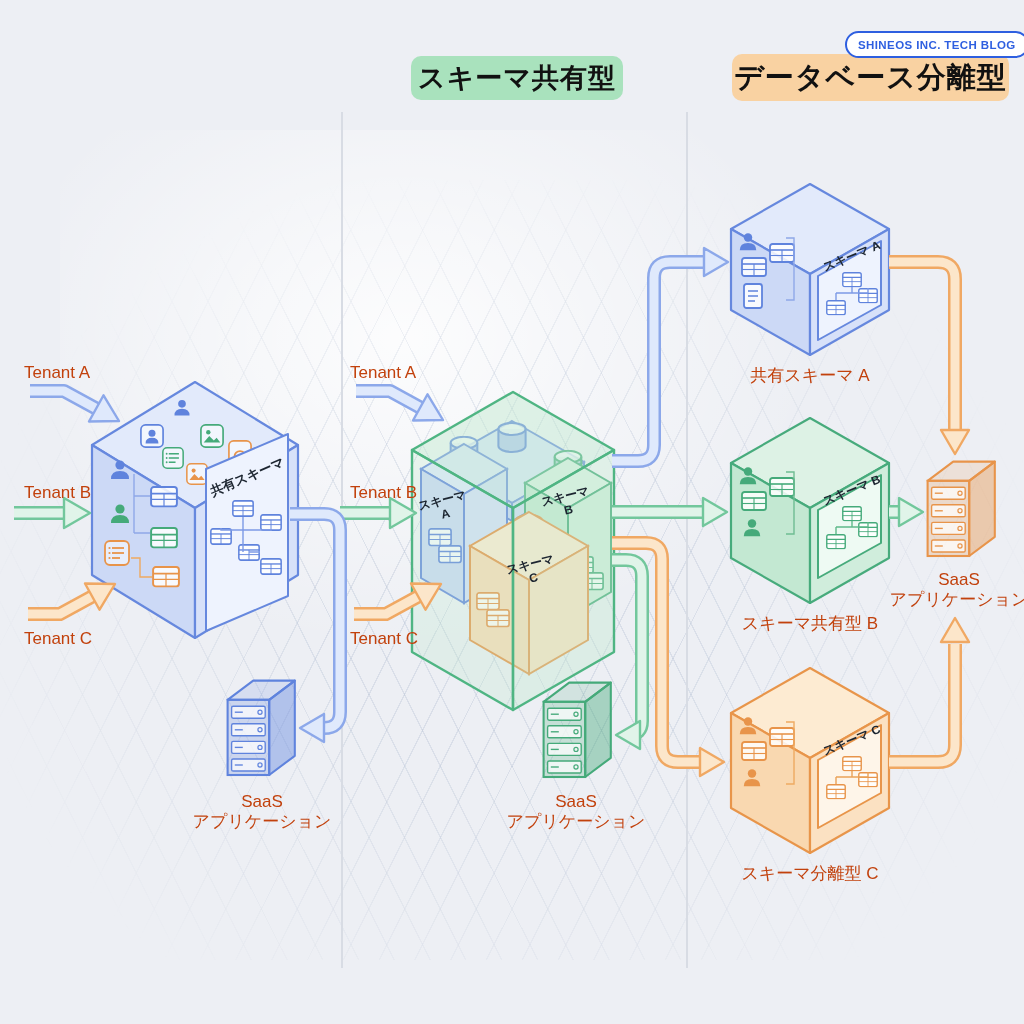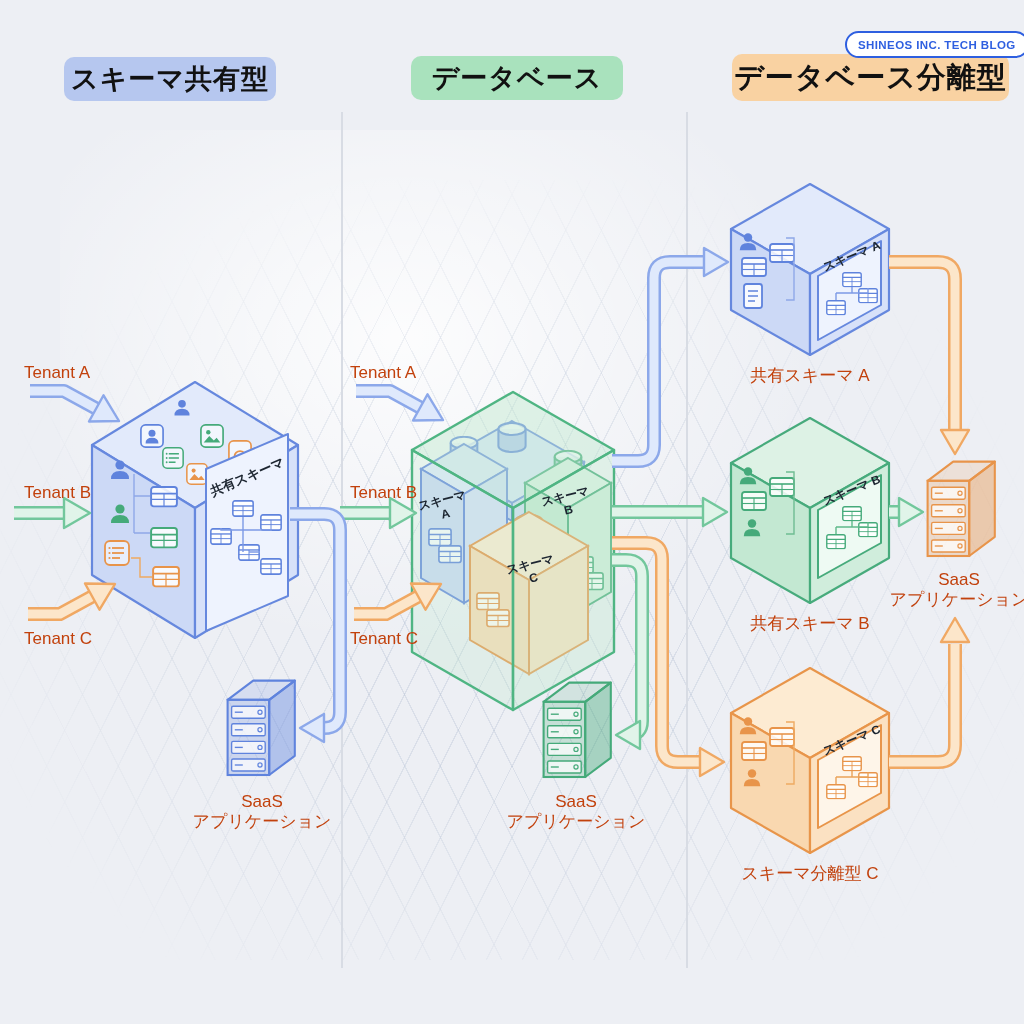--- a/index.html
+++ b/index.html
@@ -40,22 +40,21 @@
 </style>
 </head>
 <body>
 
 <div class="canvas">
   <div class="glow"></div>
   <div class="iso-grid"></div>
   <div class="divider" style="left:341px"></div>
   <div class="divider" style="left:686px"></div>
 
-  <div class="pill" style="left:64px;top:57px;width:212px;height:44px;background:#b6c7ef;font-size:27px">スキーマ共有型</div>
-  <div class="pill" style="left:411px;top:56px;width:212px;height:44px;background:#a9e2bd;font-size:27px">データベース</div>
+  <div class="pill" style="left:411px;top:56px;width:212px;height:44px;background:#a9e2bd;font-size:27px">スキーマ共有型</div>
   <div class="pill" style="left:732px;top:54px;width:277px;height:47px;background:#f9d2a2;font-size:29px">データベース分離型</div>
 
   <div class="badge">SHINEOS INC. TECH BLOG</div>
 
   <svg class="scene" width="1024" height="1024" viewBox="0 0 1024 1024">
     <defs>
       <symbol id="person" viewBox="0 0 24 24">
         <circle cx="12" cy="7" r="4.6" fill="currentColor"></circle>
         <path d="M3 21 q0 -8 9 -8 q9 0 9 8 z" fill="currentColor"></path>
       </symbol>
@@ -382,21 +381,21 @@
   <div class="hand" style="left:502px;top:558px;width:60px;font-size:12px;transform:rotate(-14deg)">
     <span style="display:block">スキーマ</span>
     <span style="display:block">C</span>
   </div>
 
   <div class="hand" style="left:818px;top:250px;width:68px;font-size:12px;transform:rotate(-22deg)">スキーマ A</div>
   <div class="hand" style="left:818px;top:484px;width:68px;font-size:12px;transform:rotate(-22deg)">スキーマ B</div>
   <div class="hand" style="left:818px;top:734px;width:68px;font-size:12px;transform:rotate(-22deg)">スキーマ C</div>
 
   <div class="lbl caption" style="left:810px;top:364px">共有スキーマ A</div>
-  <div class="lbl caption" style="left:810px;top:612px">共有スキーマ B</div>
+  <div class="lbl caption" style="left:810px;top:612px">スキーマ共有型 B</div>
   <div class="lbl caption" style="left:810px;top:862px">スキーマ分離型 C</div>
 
   <div class="lbl saas" style="left:262px;top:792px">
     <span>SaaS</span>
     <span>アプリケーション</span>
   </div>
   <div class="lbl saas" style="left:576px;top:792px">
     <span>SaaS</span>
     <span>アプリケーション</span>
   </div>

